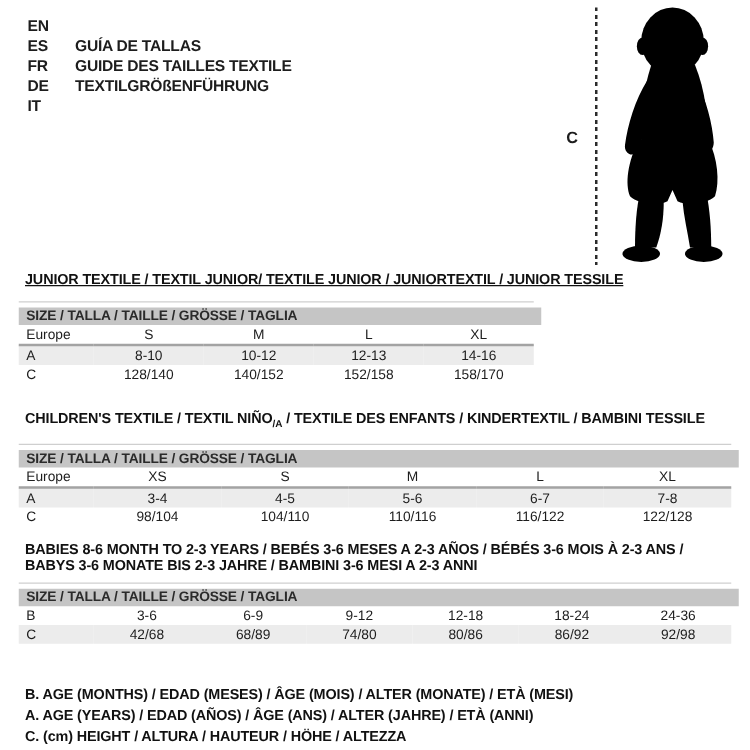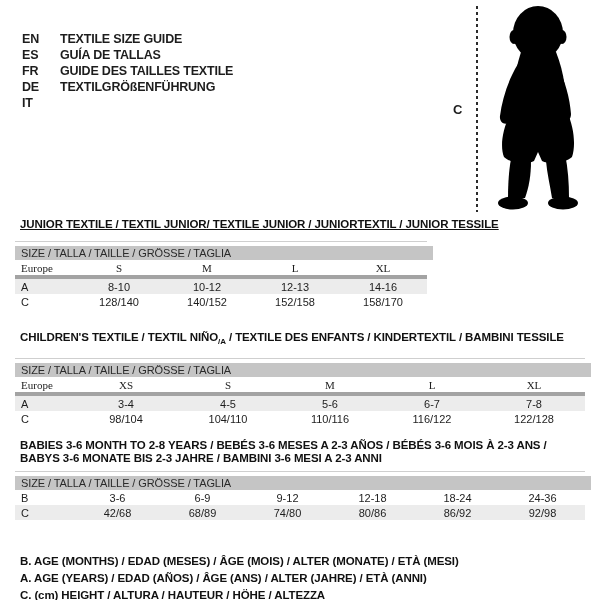--- a/index.html
+++ b/index.html
@@ -5,21 +5,21 @@
   html,body { margin:0; padding:0; }
   body {
     width:600px; height:600px; background:#ffffff;
     font-family:"Liberation Sans", sans-serif; color:#1d1d1d;
     -webkit-font-smoothing:antialiased;
   }
   .page { position:relative; width:600px; height:600px; overflow:hidden; box-sizing:border-box; }
 
   
   .header { position:relative; height:200px; }
-  .lang-list { padding:31px 0 0 22px; }
+  .lang-list { padding:13px 0 0 22px; }
   .lang-row { display:flex; font-weight:bold; font-size:12.5px; line-height:16px; letter-spacing:-0.2px; }
   .lang-code { width:38px; flex:0 0 38px; }
 
   .figure-area { position:absolute; top:4px; right:3px; width:150px; height:212px; }
   .dotted-line {
     position:absolute; left:29px; top:2px; width:2px; height:206px;
     background:repeating-linear-gradient(to bottom, #2b2b2b 0 3px, transparent 3px 6px);
   }
   .height-label { position:absolute; left:6px; top:98px; font-weight:bold; font-size:13px; }
   .baby-svg { position:absolute; left:36px; top:0; }
@@ -33,39 +33,39 @@
   .title-sub { font-size:8px; vertical-align:sub; font-weight:bold; }
 
   .top-line { height:1px; background:#cfcfcf; margin-bottom:4px; }
   .w-junior { width:412px; }
   .w-wide   { width:570px; }
 
   .size-bar {
     background:#c5c5c5; color:#2a2a2a;
     font-size:11px; height:14px; line-height:14px; padding-left:6px;
     letter-spacing:-0.1px;
+    font-weight:bold;
   }
   table.size-table { border-collapse:collapse; table-layout:fixed; }
   table.size-table td { font-size:11px; height:15px; padding:0; text-align:center; color:#1d1d1d; }
   table.size-table td.lbl { text-align:left; padding-left:6px; }
-  tr.underline td { border-bottom:4px solid #a3a3a3;font-family:Liberation Serif, serif; }
+  tr.underline td { border-bottom:2px solid #a3a3a3; }
   tr.alt { background:#ececec; }
 
   .footnotes { margin:33px 0 0 5px; font-weight:bold; font-size:11.5px; line-height:17px; letter-spacing:-0.1px; color:#111; }
 </style>
 </head>
 <body>
 
 <div class="page">
 
   <div class="header">
     <div class="lang-list">
       <div class="lang-row">
         <span class="lang-code">EN</span>
-        <span class="lang-label">TEXTILE SIZE GUIDE</span>
       </div>
       <div class="lang-row">
         <span class="lang-code">ES</span>
         <span class="lang-label">GUÍA DE TALLAS</span>
       </div>
       <div class="lang-row">
         <span class="lang-code">FR</span>
         <span class="lang-label">GUIDE DES TAILLES TEXTILE</span>
       </div>
       <div class="lang-row">
@@ -175,21 +175,21 @@
           <td>110/116</td>
           <td>116/122</td>
           <td>122/128</td>
         </tr>
       </tbody>
         </table>
     </div>
 
     <div class="section">
       <div class="section-title title-babies">
-        <div>BABIES 3-6 MONTH TO 2-8 YEARS / BEBÉS 3-6 MESES A 2-3 AÑOS / BÉBÉS 3-6 MOIS À 2-3 ANS /</div>
+        <div>BABIES 8-6 MONTH TO 2-3 YEARS / BEBÉS 3-6 MESES A 2-3 AÑOS / BÉBÉS 3-6 MOIS À 2-3 ANS /</div>
         <div>BABYS 3-6 MONATE BIS 2-3 JAHRE / BAMBINI 3-6 MESI A 2-3 ANNI</div>
       </div>
       <div class="top-line w-wide"></div>
       <div class="size-bar w-wide">SIZE / TALLA / TAILLE / GRÖSSE / TAGLIA</div>
       <table class="size-table w-wide">
         <colgroup>
             <col style="width:60px">
             <col>
             <col>
             <col>

